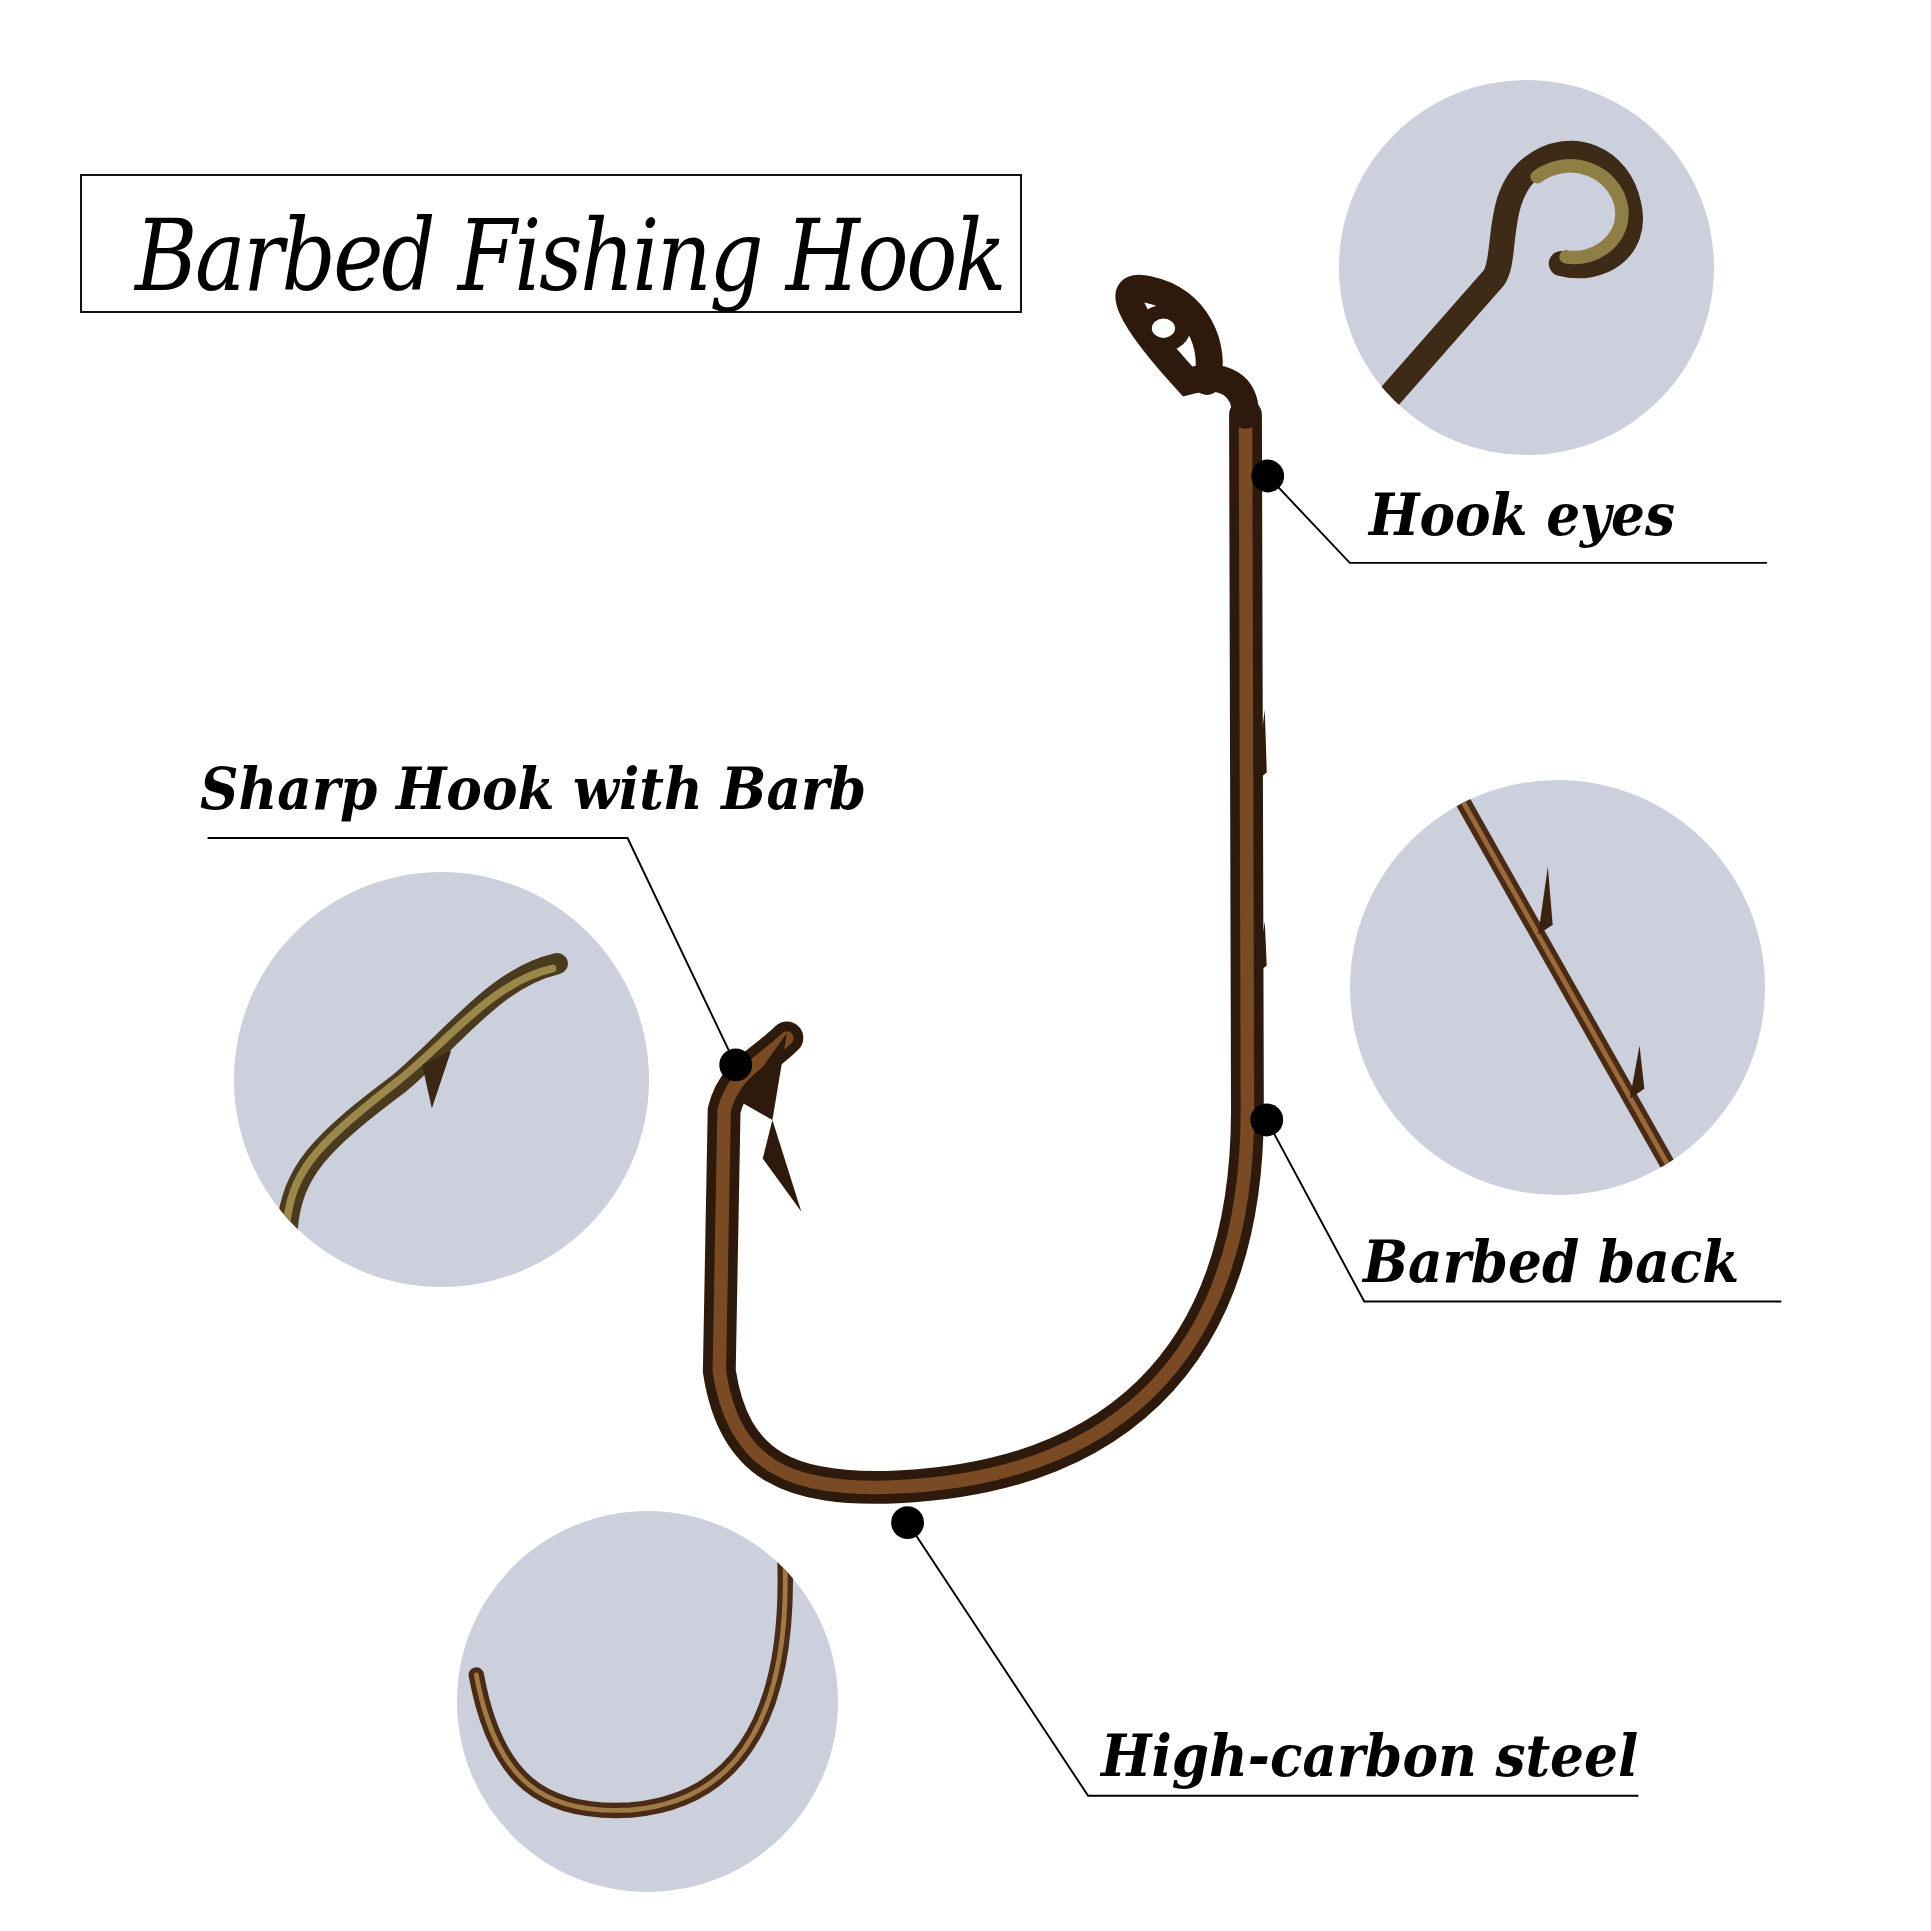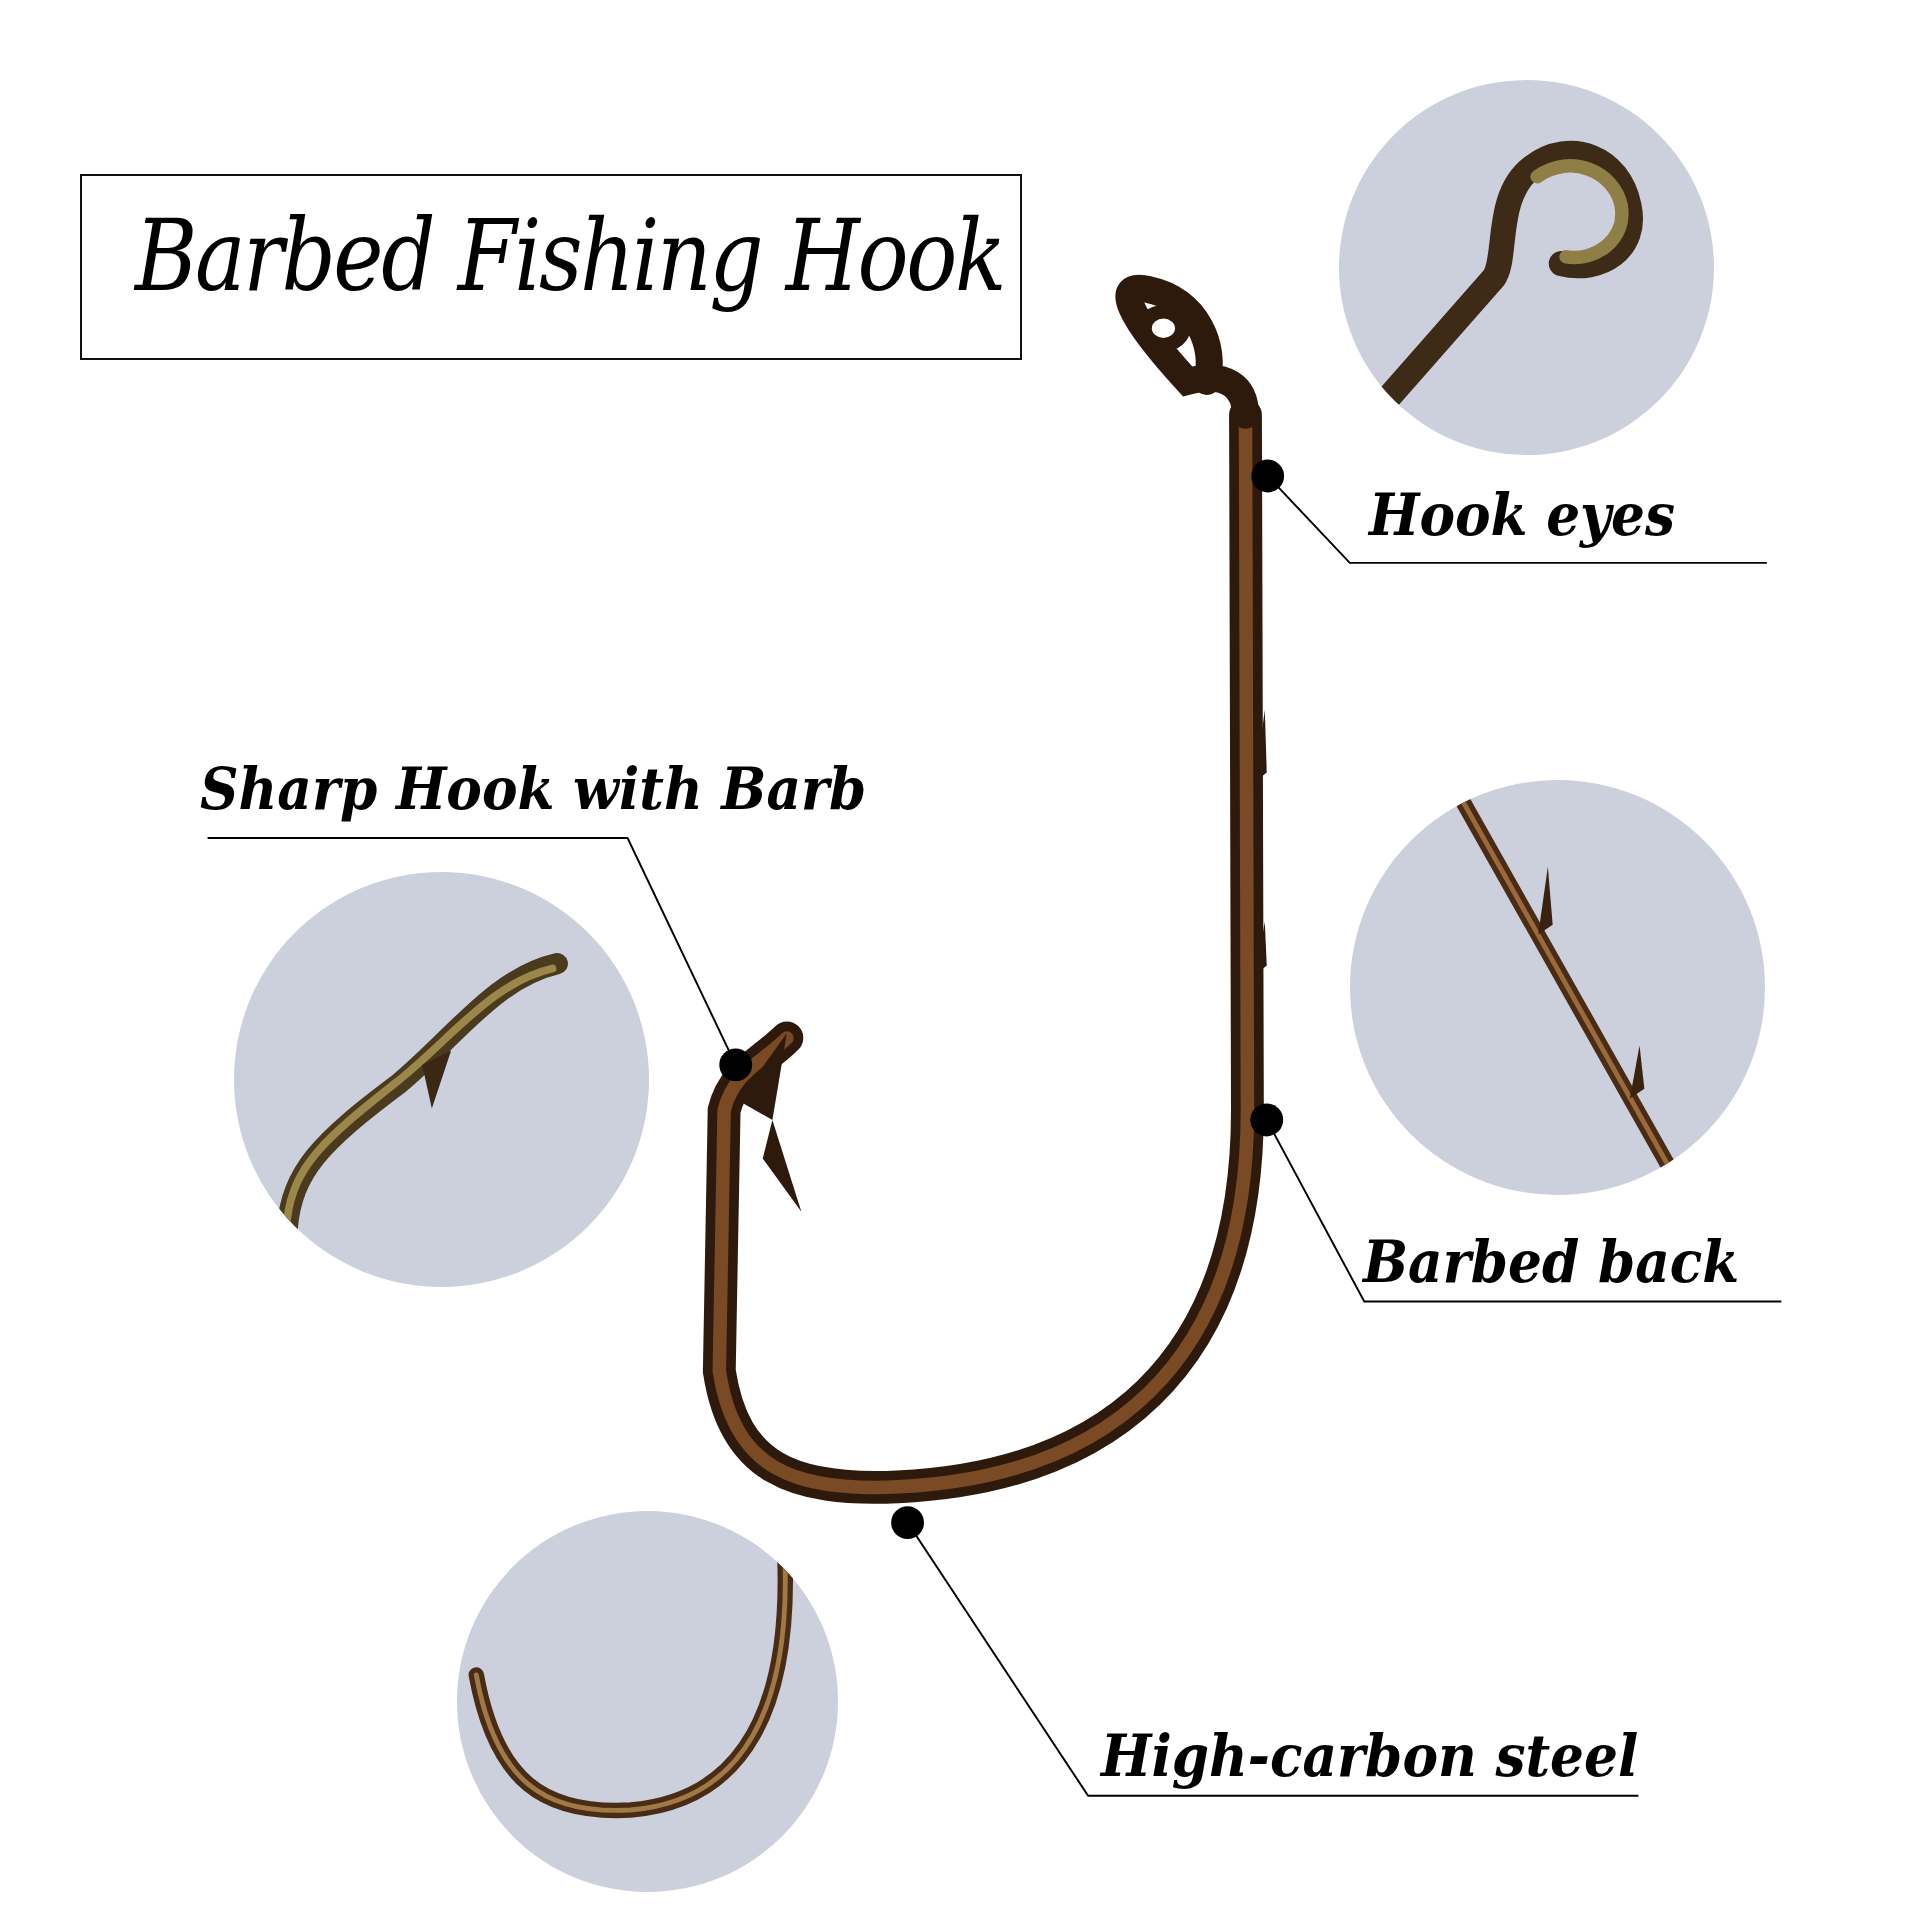--- a/index.html
+++ b/index.html
@@ -1,17 +1,17 @@
 <!DOCTYPE html>
 <html><head>
 <meta charset="utf-8">
 <style>
   html, body { margin:0; padding:0; background:#ffffff; }
   body { width:1931px; height:1931px; position:relative; overflow:hidden; font-family:"DejaVu Serif", "Liberation Serif", serif; }
-  .title-box { position:absolute; left:80px; top:174px; width:942px; height:186px; border:2.9px solid #111; box-sizing:border-box; }
+  .title-box { position:absolute; left:80px; top:174px; width:942px; height:139px; border:2.9px solid #111; box-sizing:border-box; }
   .title-text { position:absolute; left:53px; top:21px; font-size:100px; font-style:italic; color:#000; letter-spacing:-2.9px; transform:scaleX(0.85); transform-origin:left center; white-space:nowrap; }
   .circle { position:absolute; border-radius:50%; background:#cccfdc; overflow:hidden; }
   .label { position:absolute; font-style:italic; font-weight:bold; color:#000; white-space:nowrap; font-size:58px; transform:scaleX(0.92); transform-origin:left center; }
   svg.overlay { position:absolute; left:0; top:0; }
 </style>
 </head>
 <body>
 
 <div class="title-box">
   <div class="title-text">Barbed Fishing Hook</div>

